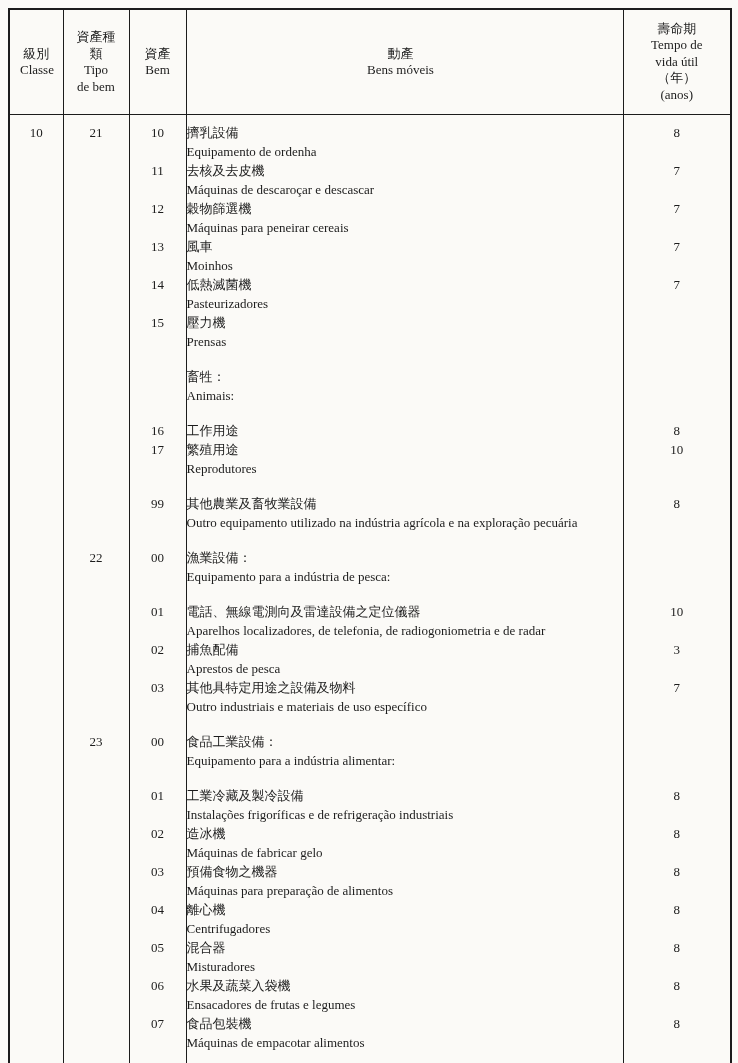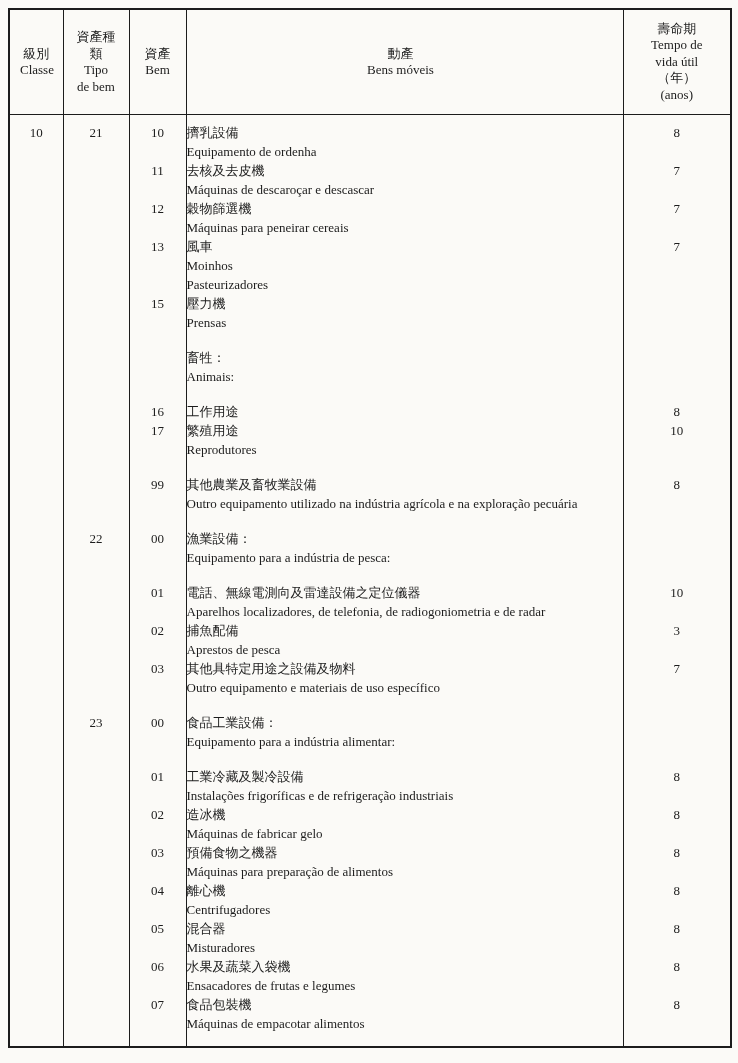--- a/index.html
+++ b/index.html
@@ -146,20 +146,27 @@
         <tr class="line">
           <td class="col-classe"></td>
           <td class="col-tipo"></td>
           <td class="col-bem"></td>
           <td class="col-item">Moinhos</td>
           <td class="col-life"></td>
         </tr>
         <tr class="line">
           <td class="col-classe"></td>
           <td class="col-tipo"></td>
+          <td class="col-bem">14</td>
+          <td class="col-item">低熱滅菌機</td>
+          <td class="col-life">7</td>
+        </tr>
+        <tr class="line">
+          <td class="col-classe"></td>
+          <td class="col-tipo"></td>
           <td class="col-bem"></td>
           <td class="col-item">Pasteurizadores</td>
           <td class="col-life"></td>
         </tr>
         <tr class="line">
           <td class="col-classe"></td>
           <td class="col-tipo"></td>
           <td class="col-bem">15</td>
           <td class="col-item">壓力機</td>
           <td class="col-life"></td>
@@ -301,21 +308,21 @@
           <td class="col-classe"></td>
           <td class="col-tipo"></td>
           <td class="col-bem">03</td>
           <td class="col-item">其他具特定用途之設備及物料</td>
           <td class="col-life">7</td>
         </tr>
         <tr class="line">
           <td class="col-classe"></td>
           <td class="col-tipo"></td>
           <td class="col-bem"></td>
-          <td class="col-item">Outro equipamento e materiais de uso específico</td>
+          <td class="col-item">Outro industriais e materiais de uso específico</td>
           <td class="col-life"></td>
         </tr>
         <tr class="gap-row">
           <td class="col-classe"></td>
           <td class="col-tipo"></td>
           <td class="col-bem"></td>
           <td class="col-item"></td>
           <td class="col-life"></td>
         </tr>
         <tr class="line">

